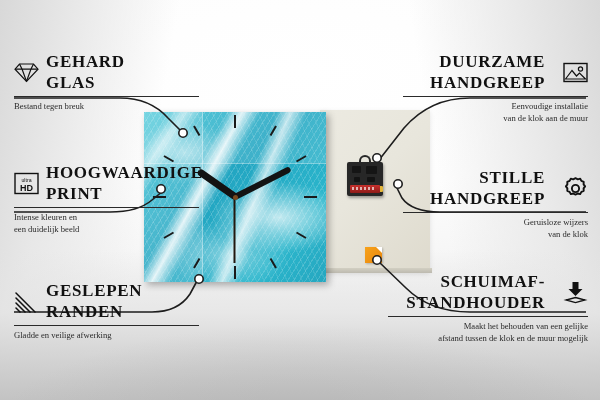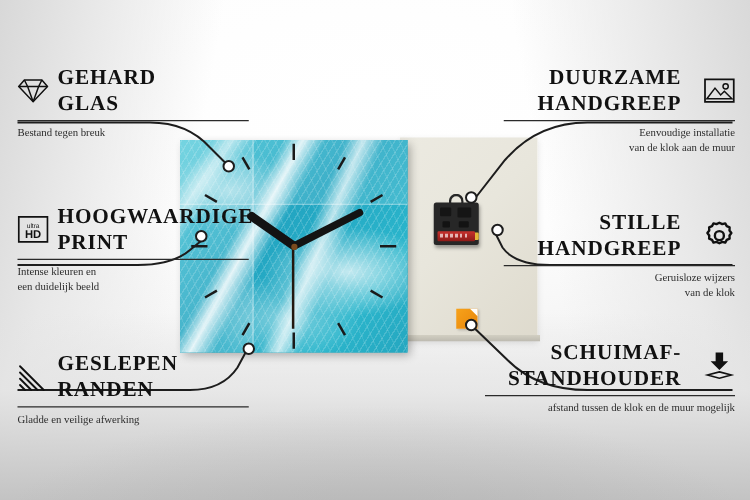--- a/index.html
+++ b/index.html
@@ -358,16 +358,17 @@
           <path d="M9.5 1 h6 v7 h4 l-7 7 -7-7 h4 z" fill="#111"></path>
           <path d="M12.5 16.5 L22 19 L12.5 21.6 L3 19 Z" fill="none" stroke="#111" stroke-width="1.3"></path>
         </svg>
       </span>
       <span class="titles">
         <span class="t">SCHUIMAF-</span>
         <span class="t">STANDHOUDER</span>
       </span>
     </div>
     <div class="rule"></div>
+    <div class="d">Maakt het behouden van een gelijke</div>
     <div class="d">afstand tussen de klok en de muur mogelijk</div>
   </div>
 
 </div>
 
 </body></html>

